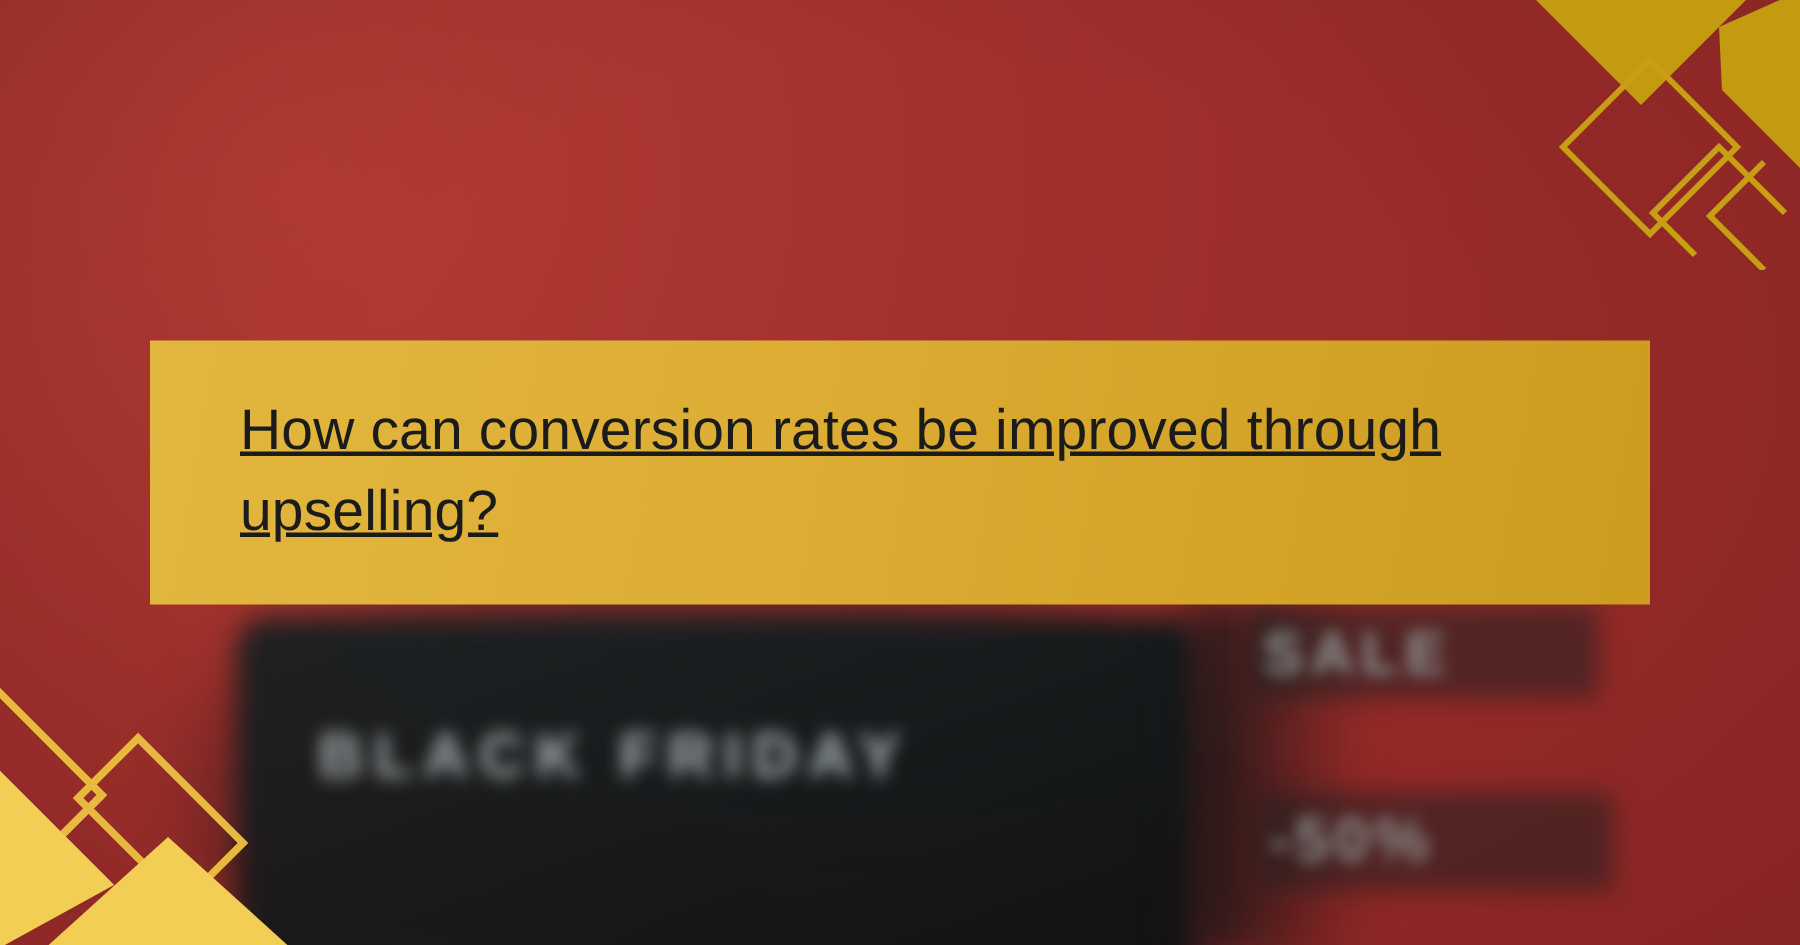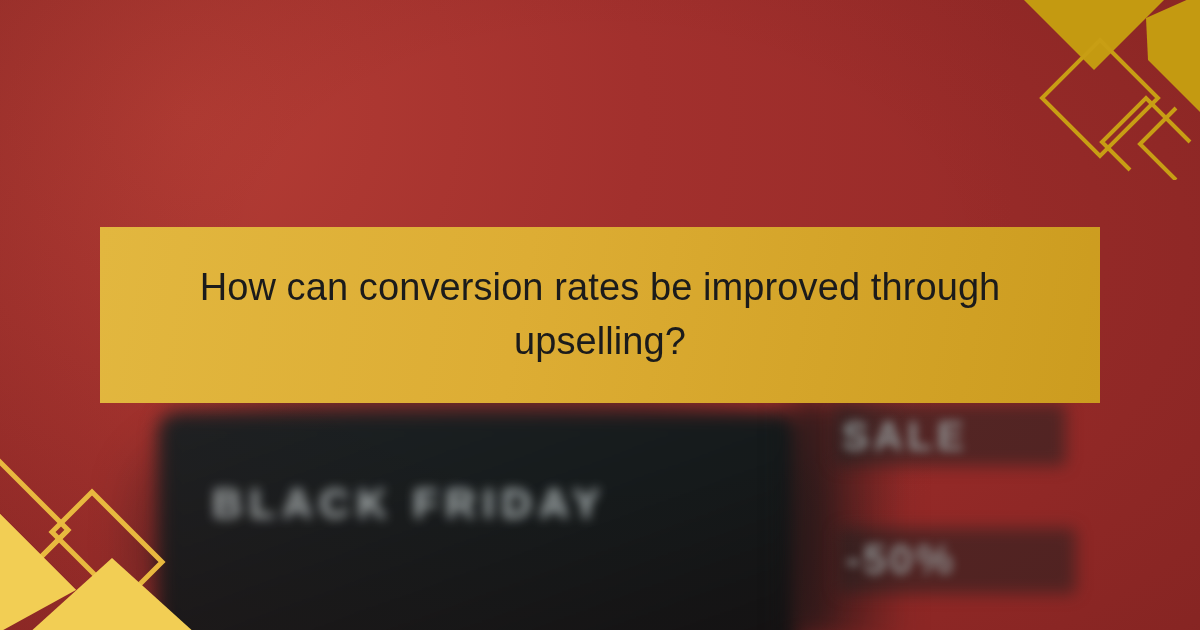--- a/index.html
+++ b/index.html
@@ -126,26 +126,26 @@
     height: 176px;
     background: linear-gradient(100deg, #e2b73f 0%, #ddad34 42%, #cc9c1f 100%);
     display: flex;
     align-items: center;
     justify-content: center;
     box-sizing: border-box;
     padding: 0 60px;
   }
   .headline-text {
     margin: 0;
-    text-align: center;
     color: #1b1b1b;
     font-size: 38px;
     font-weight: normal;
     line-height: 1.42;
     letter-spacing: .1px;
+    text-decoration: underline;
   }
 </style>
 </head>
 <body>
 
 <div id="social-card">
 
   <div class="bg-photo">
     <div class="bg-base"></div>
     <div class="bg-board-glow"></div>

